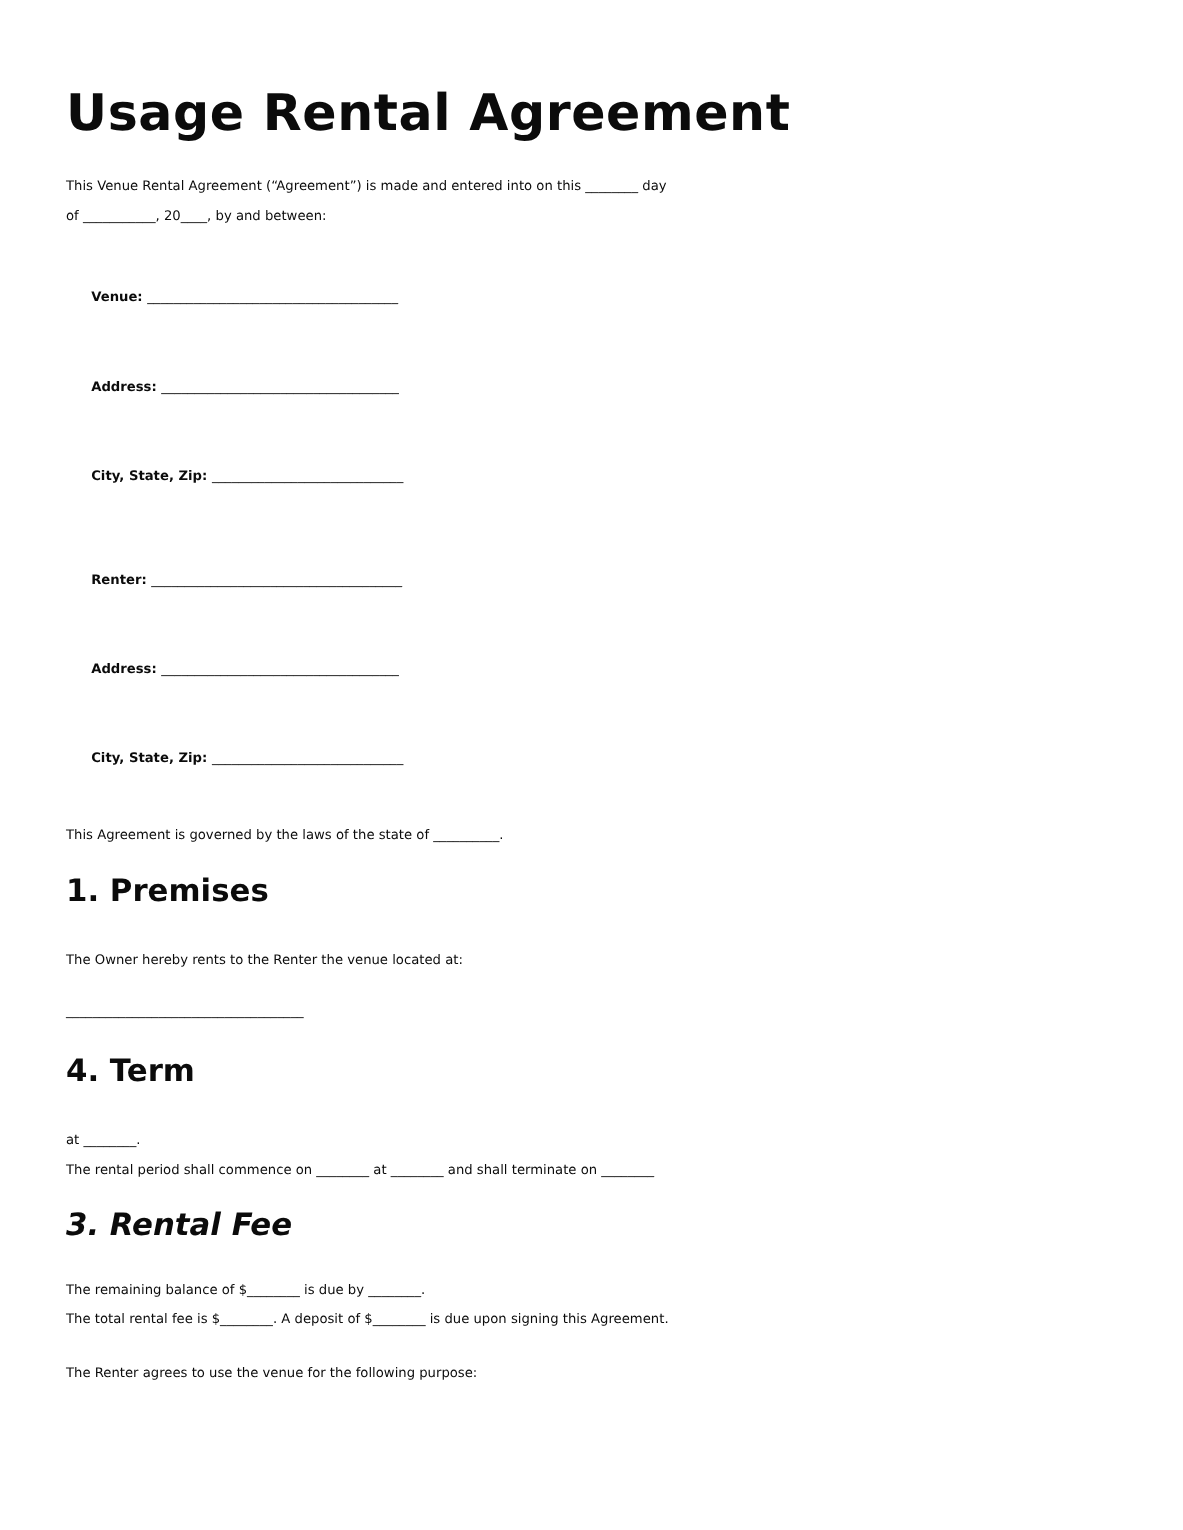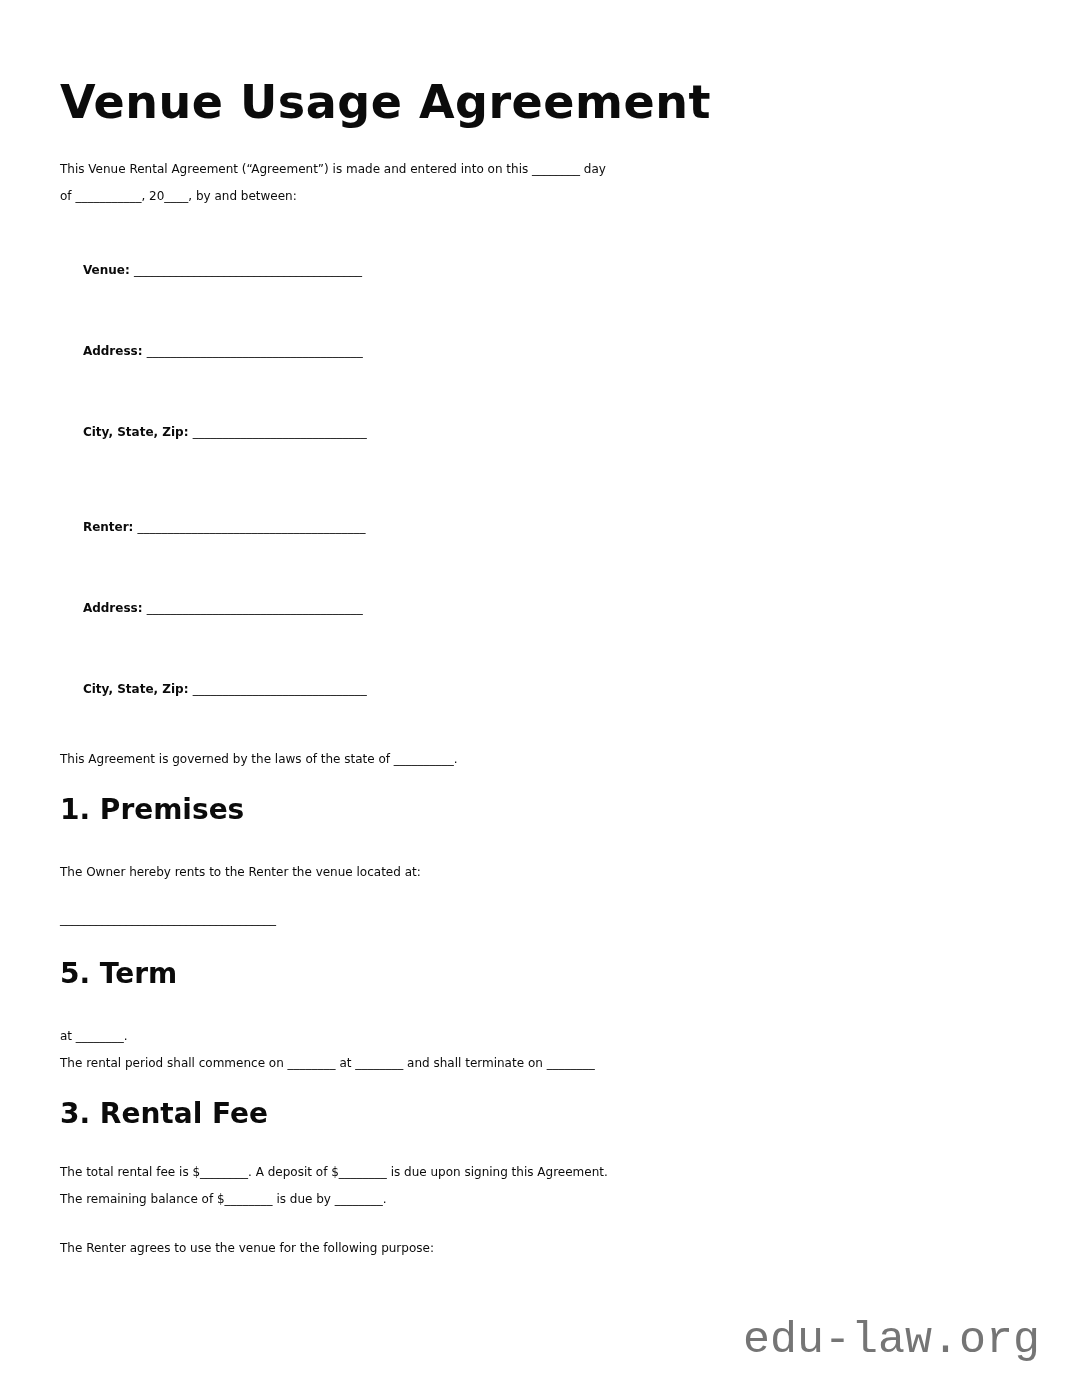--- a/index.html
+++ b/index.html
@@ -19,35 +19,35 @@
     margin:0 0 30px 0; letter-spacing:0.5px;
   }
   .body-line { font-size:12px; line-height:27px; white-space:pre; }
   .h2 {
     font-size:28px; font-weight:bold; line-height:38px; margin:0;
   }
   .lbl { font-weight:bold; }
   .mb14 { margin-bottom:14px; } .mb16 { margin-bottom:16px; }
   .mb18 { margin-bottom:18px; } .mb20 { margin-bottom:20px; }
   .mb22 { margin-bottom:22px; }
-  .mb26 { margin-bottom:26px; }
+  .mb26 { margin-bottom:26px;font-style:italic; }
   .mb30 { margin-bottom:30px; }
   .watermark {
     position:absolute; right:35px; top:1318px;
     font-family:"Liberation Mono", monospace;
     font-size:45px; line-height:46px;
     color:#757575;
   }
 </style>
 </head>
 <body>
 
 <div class="page">
 
-  <h1 class="doc-title">Venue Usage Agreement</h1>
+  <h1 class="doc-title">Usage Rental Agreement</h1>
 
   <div class="mb20">
     <div class="body-line">This Venue Rental Agreement (“Agreement”) is made and entered into on this ________ day</div>
     <div class="body-line">of ___________, 20____, by and between:</div>
   </div>
 
   <div class="mb14">
     <div class="body-line">
       <span class="lbl">Venue: </span><span>______________________________________</span>
     </div>
@@ -71,29 +71,28 @@
       <span class="lbl">City, State, Zip: </span><span>_____________________________</span>
     </div>
   </div>
 
   <div class="body-line mb18">This Agreement is governed by the laws of the state of __________.</div>
 
   <h2 class="h2 mb30">1. Premises</h2>
   <div class="body-line mb20">The Owner hereby rents to the Renter the venue located at:</div>
   <div class="body-line mb22">____________________________________</div>
 
-  <h2 class="h2 mb30">5. Term</h2>
+  <h2 class="h2 mb30">4. Term</h2>
   <div class="mb18">
     <div class="body-line">at ________.</div>
     <div class="body-line">The rental period shall commence on ________ at ________ and shall terminate on ________</div>
   </div>
 
   <h2 class="h2 mb26">3. Rental Fee</h2>
   <div class="mb22">
+    <div class="body-line">The remaining balance of $________ is due by ________.</div>
     <div class="body-line">The total rental fee is $________. A deposit of $________ is due upon signing this Agreement.</div>
-    <div class="body-line">The remaining balance of $________ is due by ________.</div>
   </div>
 
   <div class="body-line mb20">The Renter agrees to use the venue for the following purpose:</div>
 
-  <div class="watermark">edu-law.org</div>
 
 </div>
 
 </body></html>

